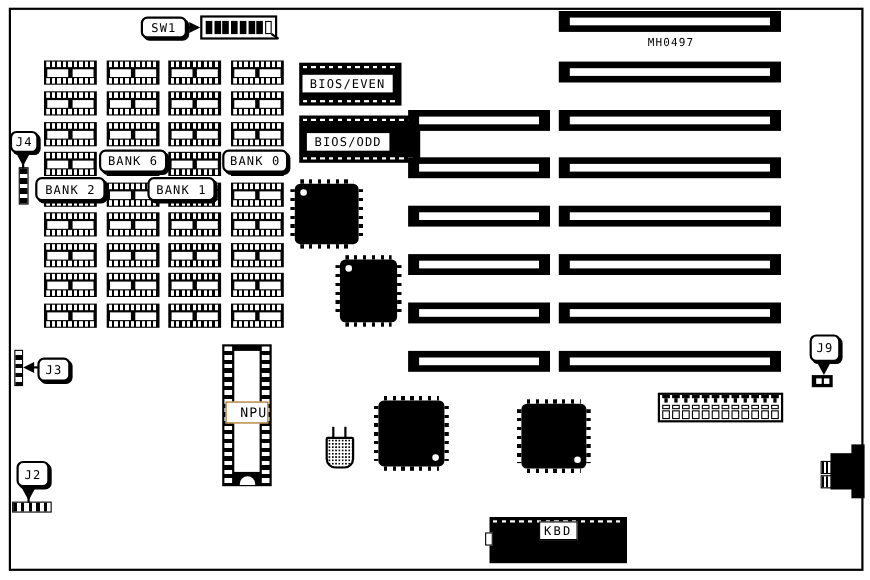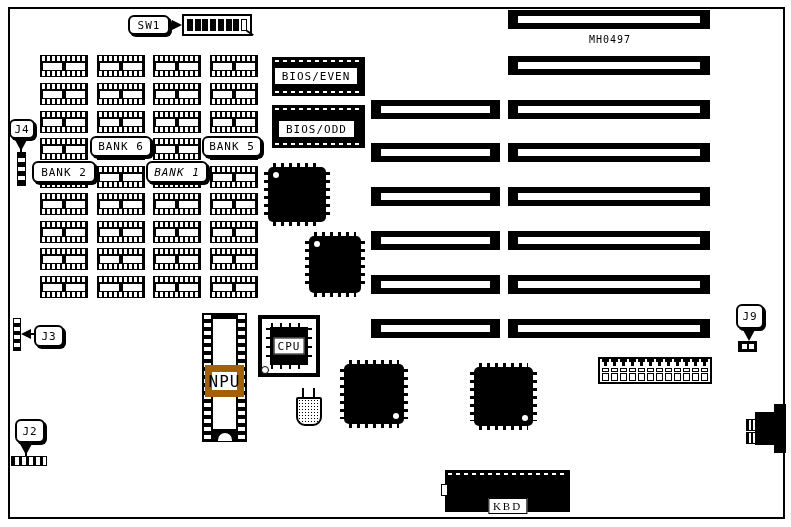--- a/index.html
+++ b/index.html
@@ -68,22 +68,22 @@
     background:repeating-linear-gradient(180deg,#000 0 3px,transparent 3px 8px); }
   .qfp-dot { position:absolute; width:6px; height:6px; border-radius:50%; background:#fff; }
   
   #npu { left:202px; top:313px; width:45px; height:129px; background:#000; }
   #npu-pins-l { position:absolute; left:2px; top:2px; bottom:2px; width:7px;
     background:repeating-linear-gradient(180deg,#fff 0 4px,#000 4px 8px); }
   #npu-pins-r { position:absolute; right:2px; top:2px; bottom:2px; width:7px;
     background:repeating-linear-gradient(180deg,#fff 0 4px,#000 4px 8px); }
   #npu-center { position:absolute; left:11px; right:11px; top:6px; bottom:13px; background:#fff; }
   #npu-label { position:absolute; left:3px; right:3px; top:52px; height:18px;
-    background:#fff; border:7px solid #a16207; display:flex; align-items:center;
-    justify-content:center; font-size:16px; letter-spacing:1px; z-index:2; }
+    background:#fff; border:1px solid #a16207; display:flex; align-items:center;
+    justify-content:flex-end; font-size:12px; letter-spacing:1px; z-index:2; }
   #npu-notch { position:absolute; bottom:1px; left:50%; transform:translateX(-50%);
     width:14px; height:8px; background:#fff; border-radius:7px 7px 0 0; }
   
   #cpu { left:258px; top:315px; width:62px; height:62px; background:#000; }
   #cpu-ring { position:absolute; left:4px; top:4px; right:4px; bottom:4px; background:#fff; }
   .cpu-tick-t { position:absolute; left:9px; right:9px; top:4px; height:4px;
     background:repeating-linear-gradient(90deg,#000 0 2px,transparent 2px 9px); }
   .cpu-tick-b { position:absolute; left:9px; right:9px; bottom:4px; height:4px;
     background:repeating-linear-gradient(90deg,#000 0 2px,transparent 2px 9px); }
   .cpu-tick-l { position:absolute; top:9px; bottom:9px; left:4px; width:4px;
@@ -100,23 +100,23 @@
   .xtal-pin { width:2px; height:11px; background:#000; }
   #xtal-body { left:296px; top:397px; width:26px; height:29px;
     border:2px solid #000; box-sizing:border-box; border-radius:2px 2px 9px 9px;
     background-color:#fff;
     background-image:radial-gradient(#000 0.9px, transparent 0.9px);
     background-size:3px 3px; }
   
   #kbd { left:445px; top:470px; width:125px; height:42px; background:#000; }
   #kbd-notch { position:absolute; left:-4px; top:14px; width:7px; height:12px;
     background:#fff; border:1px solid #000; box-sizing:border-box; }
-  #kbd-label { position:absolute; left:50%; top:28px; transform:translateX(-50%);
+  #kbd-label { position:absolute; left:50%; top:4px; transform:translateX(-50%);
     background:#fff; border:1px solid #000; padding:1px 4px; font-size:11px;
-    letter-spacing:2px;font-family:Liberation Serif, serif; }
+    letter-spacing:2px; }
   
   #pwr { left:598px; top:357px; width:114px; height:27px; border:2px solid #000;
     box-sizing:border-box; background:#fff; }
   .pwr-row { position:absolute; left:2px; right:2px; display:flex;
     justify-content:space-between; }
   #pwr-row-t { top:0; height:8px; }
   #pwr-row-m { top:9px; height:4px; }
   #pwr-row-b { top:14px; height:8px; }
   .pwr-pin { position:relative; width:7px; height:8px; }
   .pwr-pin:before { content:""; position:absolute; left:0; right:0; top:0; height:3px; background:#000; }
@@ -384,26 +384,26 @@
         <div class="mem-pins-b"></div>
         <div class="mem-win-l"></div>
         <div class="mem-win-r"></div>
       </div>
     </div>
 
   <div class="abs label-box" style="left:90px;  top:136px; width:62px; height:21px;">
     <span>BANK 6</span>
     </div>
   <div class="abs label-box" style="left:202px; top:136px; width:60px; height:21px;">
-    <span>BANK 5</span>
+    <span>BANK 0</span>
     </div>
   <div class="abs label-box" style="left:32px;  top:161px; width:64px; height:22px;">
     <span>BANK 2</span>
     </div>
-  <div class="abs label-box" style="left:146px; top:161px; width:62px; height:22px;font-style:italic;">
+  <div class="abs label-box" style="left:134px; top:161px; width:62px; height:22px;">
     <span>BANK 1</span>
     </div>
 
   <div class="abs label-box" style="left:9px; top:119px; width:26px; height:20px;">
     <span>J4</span>
     </div>
   <div class="abs tail-down" style="left:14px; top:138px;"></div>
   <div class="abs line-v" style="left:20px; top:146px; height:7px;"></div>
   <div id="j4-conn" class="abs jconn"></div>
 
@@ -430,21 +430,21 @@
       <div class="j9-cell"></div>
     </div>
 
   <div class="abs bios" style="left:272px; top:57px; width:93px; height:39px;">
     <div class="bios-dash" style="top:3px;"></div>
     <div class="bios-dash" style="bottom:3px;"></div>
     <div class="bios-band" style="left:3px; top:11px; width:82px; height:16px;">
       <span>BIOS/EVEN</span>
     </div>
   </div>
-  <div class="abs bios" style="left:272px; top:105px; width:93px; height:43px;">
+  <div class="abs bios" style="left:272px; top:105px; width:110px; height:43px;">
     <div class="bios-dash" style="top:3px;"></div>
     <div class="bios-dash" style="bottom:3px;"></div>
     <div class="bios-band" style="left:7px; top:16px; width:75px; height:16px;">
       <span>BIOS/ODD</span>
     </div>
   </div>
 
   <div id="slot-area">
       <div class="slot" style="left: 508px; top: 10px; width: 202px;">
         <div class="slot-inner"></div>
@@ -528,33 +528,20 @@
   <div id="npu" class="abs">
     <div id="npu-pins-l"></div>
     <div id="npu-pins-r"></div>
     <div id="npu-center"></div>
     <div id="npu-label">
       <span>NPU</span>
     </div>
     <div id="npu-notch"></div>
   </div>
 
-  <div id="cpu" class="abs">
-    <div id="cpu-ring">
-      <div class="cpu-tick-t"></div>
-      <div class="cpu-tick-b"></div>
-      <div class="cpu-tick-l"></div>
-      <div class="cpu-tick-r"></div>
-    </div>
-    <div id="cpu-core"></div>
-    <div id="cpu-label">
-      <span>CPU</span>
-    </div>
-    <div id="cpu-pin1"></div>
-  </div>
 
   <div class="abs xtal-pin" style="left:302px; top:388px;"></div>
   <div class="abs xtal-pin" style="left:313px; top:388px;"></div>
   <div id="xtal-body" class="abs"></div>
 
   <div id="kbd" class="abs">
     <div class="bios-dash" style="top:3px;"></div>
     <div id="kbd-notch"></div>
     <div id="kbd-label">
       <span>KBD</span>

